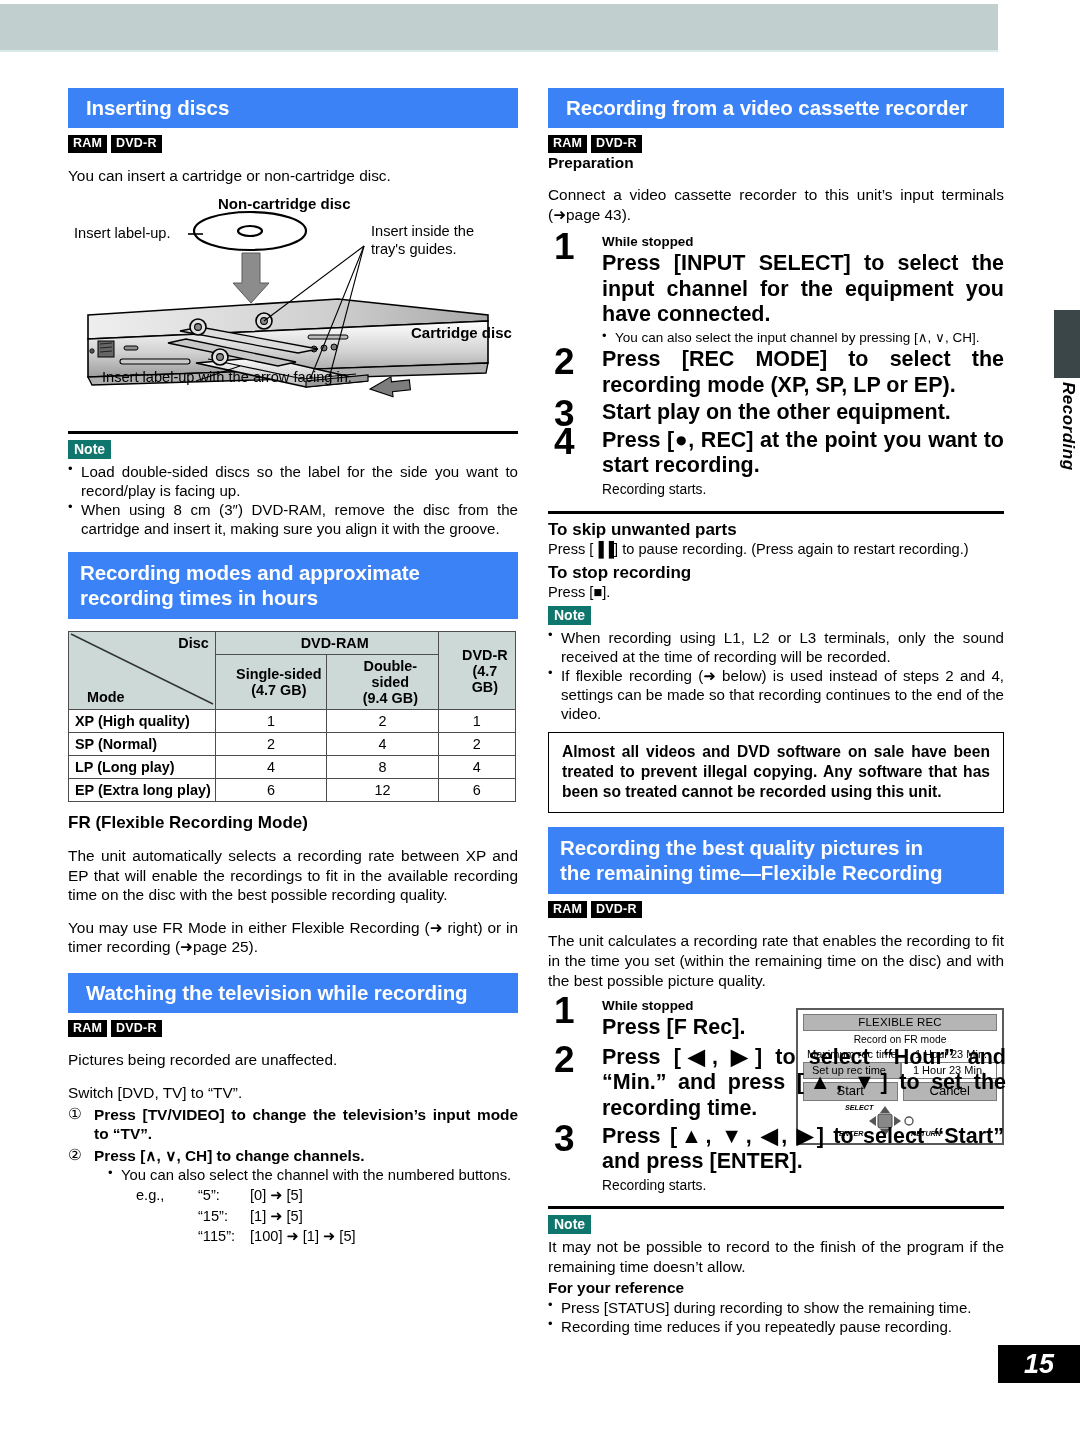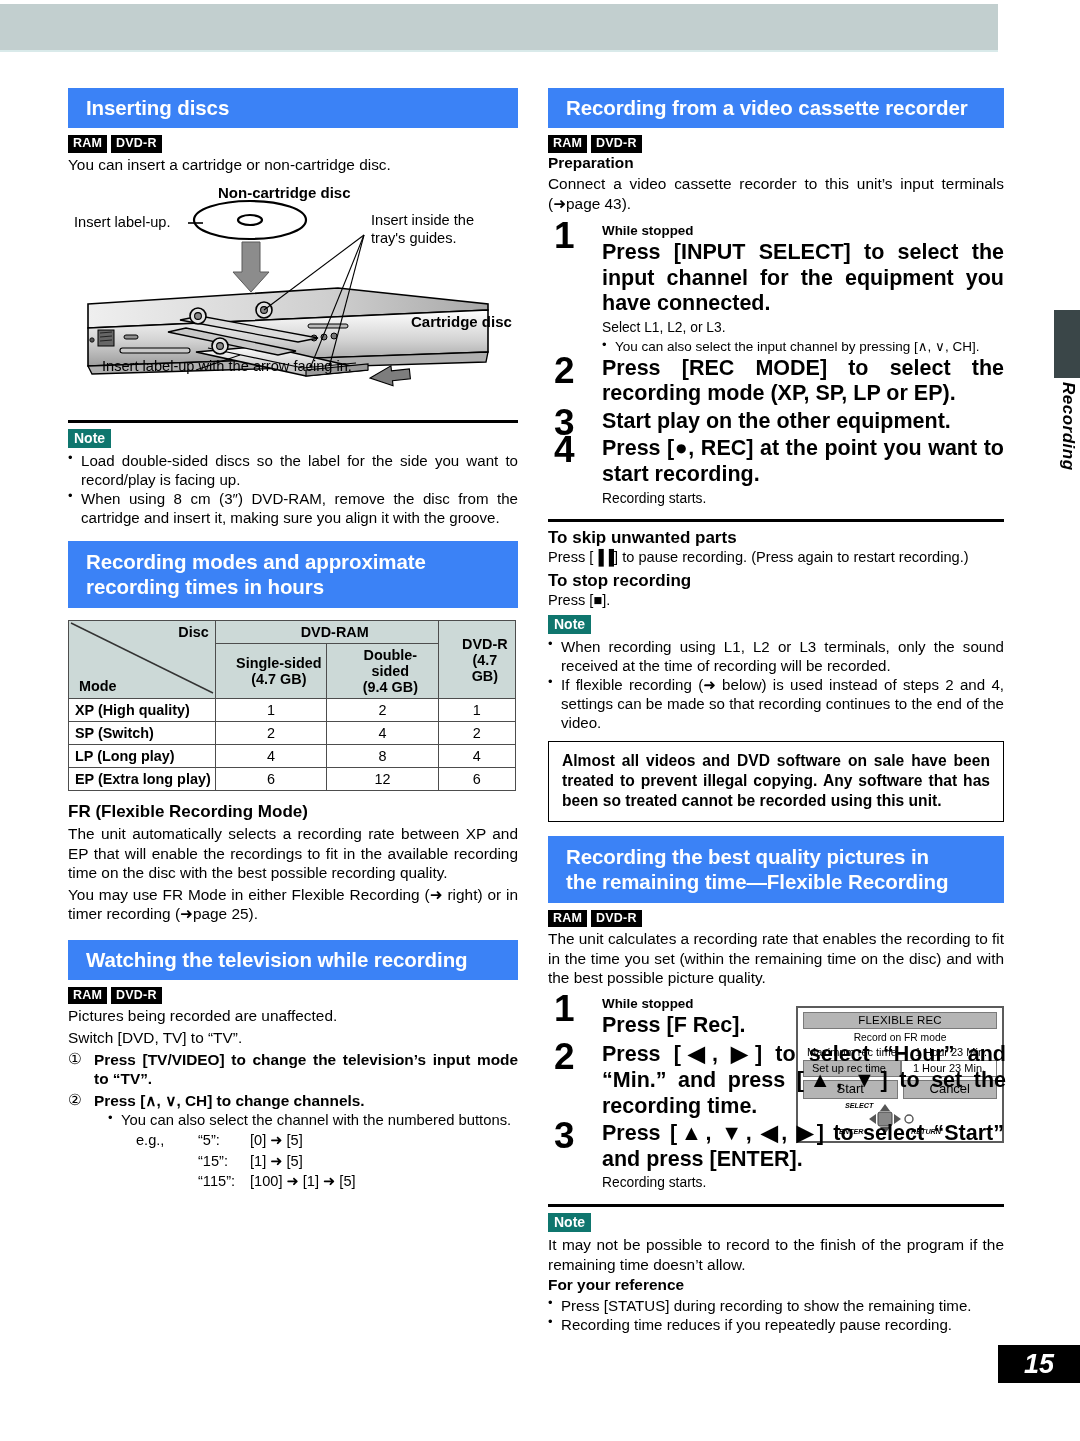--- a/index.html
+++ b/index.html
@@ -23,31 +23,31 @@
   .colL{ left:68px; width:450px; }
   .colR{ left:548px; width:456px; }
 
   
   .sechdr{
     background:#3b82f6; color:#fff;
     font-size:20.5px; font-weight:bold;
     padding:7px 0 8px 18px; line-height:1.22;
     letter-spacing:-0.1px;
   }
-  .sechdr.two{ padding:8px 0 9px 18px; }
+  .sechdr.two{ padding:8px 0 9px 12px; }
 
   
   .badges{ margin-top:7px; line-height:1; }
   .badge{
     display:inline-block; background:#000; color:#fff;
     font-size:12.5px; font-weight:bold; padding:2px 5px 3px 5px;
     margin-right:4px; letter-spacing:0.2px; vertical-align:middle;
   }
 
-  .body-t{ font-size:15.4px; line-height:1.27; margin-top:2px; }
+  .body-t{ font-size:15.4px; line-height:1.27; margin-top:13px; }
   .just{ text-align:justify; text-justify:inter-word; }
   .b{ font-weight:bold; }
 
   
   .rule{ border-top:3px solid #000; margin:10px 0 6px 0; }
   .notetag{
     display:inline-block; background:#0f766e; color:#fff;
     font-size:14px; font-weight:bold; padding:1px 6px 2px 6px; margin-bottom:2px;
   }
   ul.bullets{ list-style:none; margin:1px 0 0 0; padding:0; }
@@ -73,21 +73,21 @@
     border:1.5px solid #4d4d4d; padding:3px 4px; text-align:center;
   }
   table.rt thead th{ background:#ccd9d7; font-weight:bold;padding-left:20px; }
   table.rt td.mode{
     text-align:left; font-weight:bold; padding-left:6px; white-space:nowrap;
   }
   .corner{
     position:relative; background:#ccd9d7; height:74px; width:146px; padding:0;
   }
   .corner .disc{ position:absolute; right:6px; top:3px; font-weight:bold; }
-  .corner .mode{ position:absolute; left:10px; bottom:4px; font-weight:bold; }
+  .corner .mode{ position:absolute; left:18px; bottom:4px; font-weight:bold; }
   .corner svg{ position:absolute; left:0; top:0; }
 
   
   .step{ position:relative; padding-left:54px; margin-top:6px; }
   .step .num{
     position:absolute; left:6px; top:-6px;
     font-size:37px; font-weight:bold; line-height:1;
   }
   .step .pre{ font-size:13.4px; font-weight:bold; line-height:1.2; margin-bottom:1px; }
   .step .inst{
@@ -295,21 +295,21 @@
         </tr>
       </thead>
       <tbody>
         <tr>
           <td class="mode">XP (High quality)</td>
           <td>1</td>
           <td>2</td>
           <td>1</td>
         </tr>
         <tr>
-          <td class="mode">SP (Switch)</td>
+          <td class="mode">SP (Normal)</td>
           <td>2</td>
           <td>4</td>
           <td>2</td>
         </tr>
         <tr>
           <td class="mode">LP (Long play)</td>
           <td>4</td>
           <td>8</td>
           <td>4</td>
         </tr>
@@ -366,21 +366,20 @@
     <div class="badges">
       <span class="badge">RAM</span><span class="badge">DVD-R</span>
     </div>
     <div class="body-t b" style="margin-top:0;">Preparation</div>
     <div class="body-t just">Connect a video cassette recorder to this unit’s input terminals (➜page 43).</div>
 
     <div class="step" style="margin-top:10px;">
       <span class="num">1</span>
       <div class="pre">While stopped</div>
       <div class="inst">Press [INPUT SELECT] to select the input channel for the equipment you have connected.</div>
-      <div class="sub">Select L1, L2, or L3.</div>
       <ul class="bullets">
         <li>You can also select the input channel by pressing [∧, ∨, CH].</li>
       </ul>
     </div>
 
     <div class="step" style="margin-top:1px;">
       <span class="num" style="top:-4px;">2</span>
       <div class="inst">Press [REC MODE] to select the recording mode (XP, SP, LP or EP).</div>
     </div>
 

